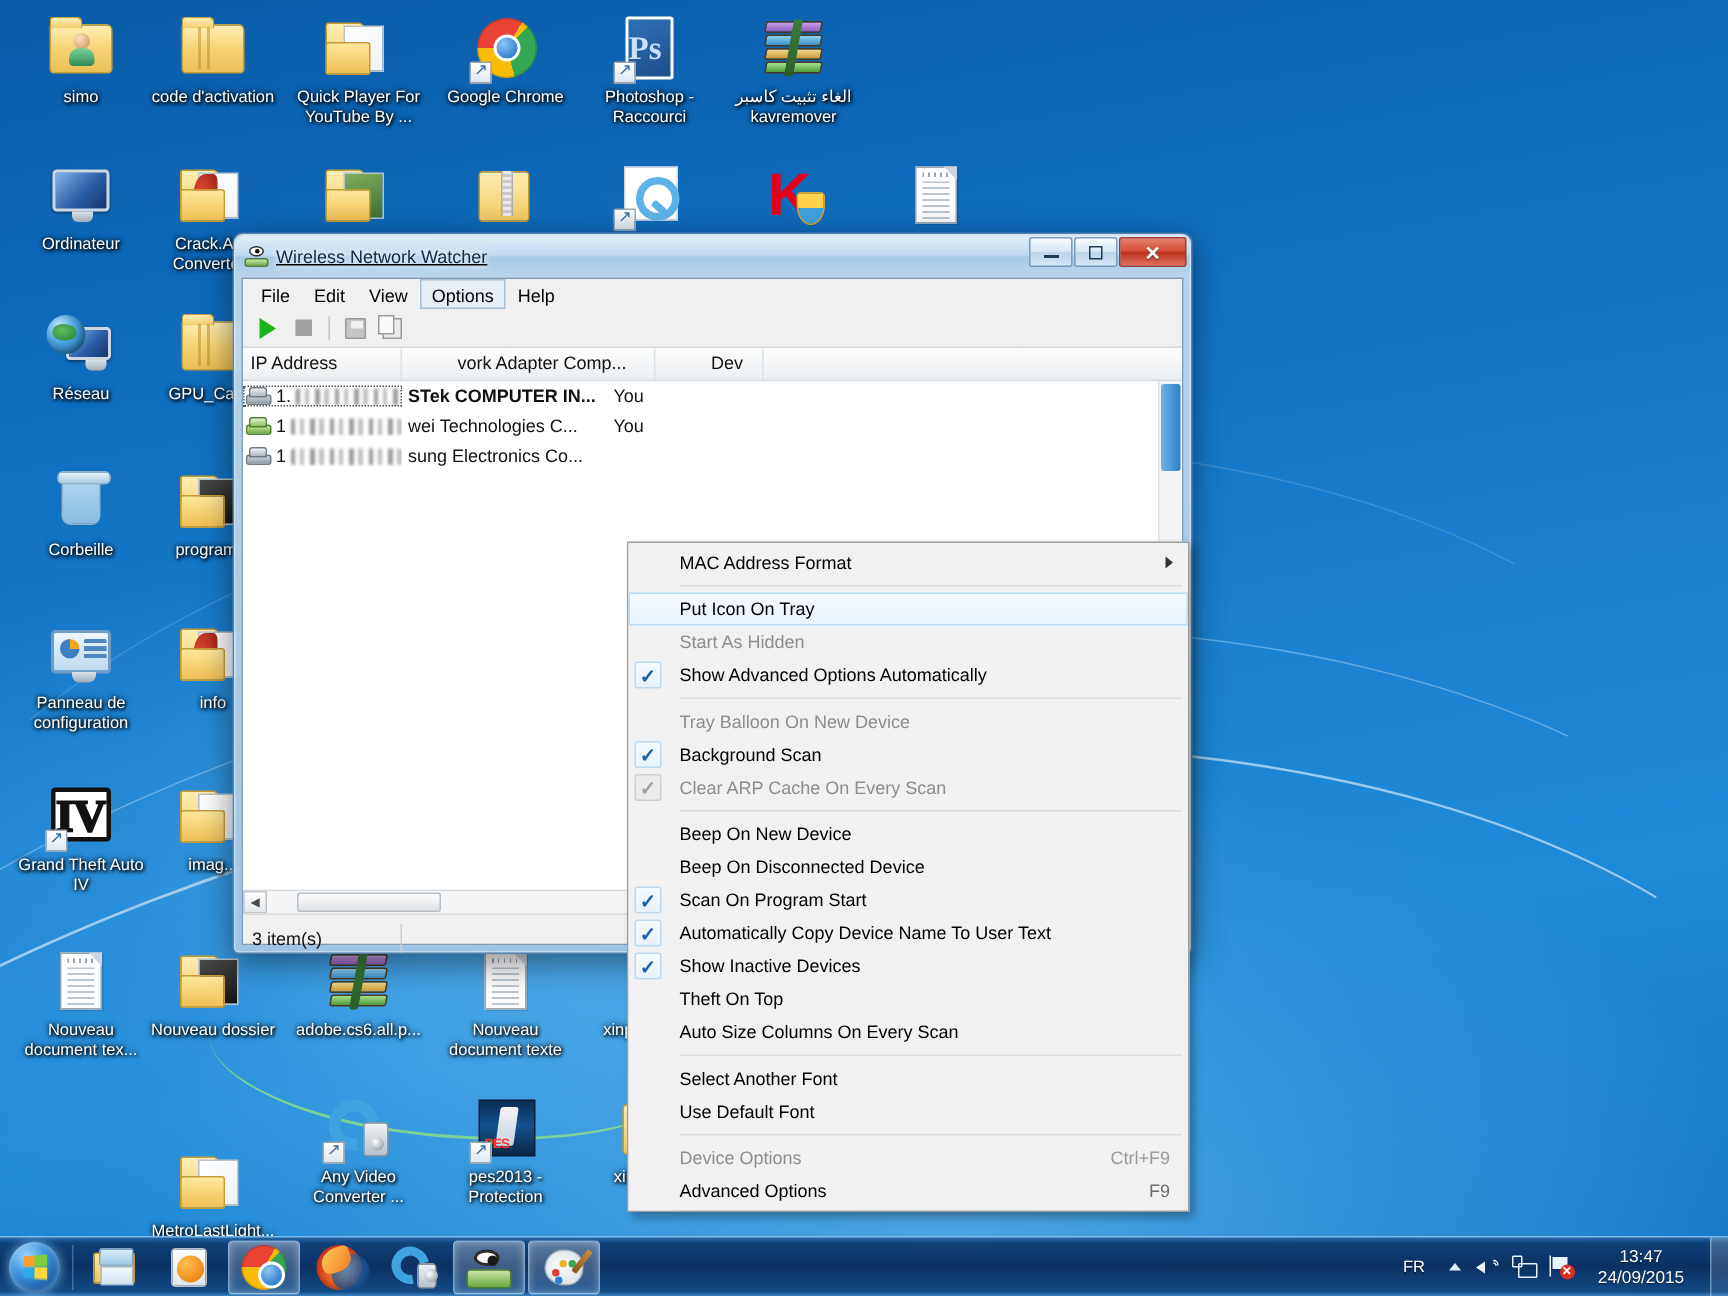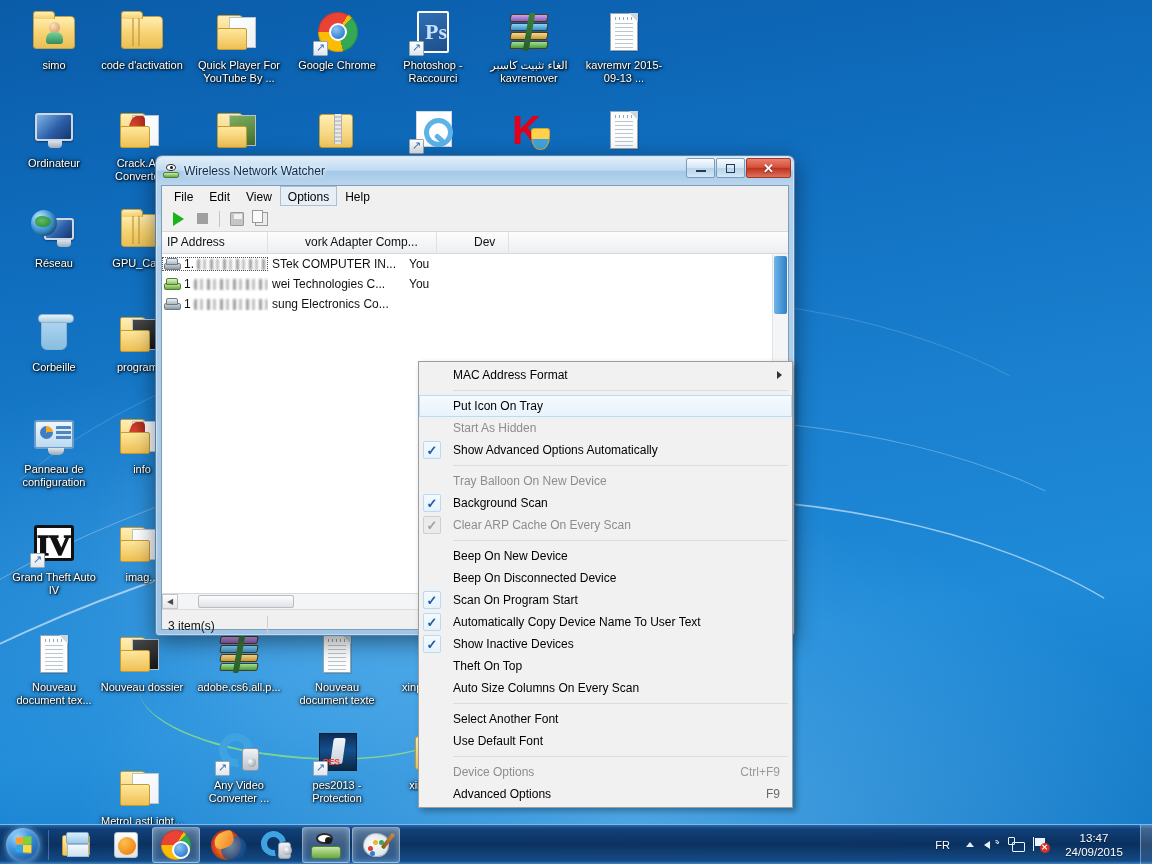--- a/index.html
+++ b/index.html
@@ -198,21 +198,21 @@
     content:""; position:absolute; left:11px; top:11px; width:18px; height:18px; border-radius:50%;
     background: radial-gradient(circle at 35% 30%, #8fc6f5, #2f7fd0 75%);
     border: 2.5px solid #ffffff;
     box-sizing: border-box;
   }
   .psico {
     position: absolute; left: 8px; top: 3px; width: 32px; height: 42px;
     background: linear-gradient(160deg,#2e6fb5 0%, #1e4f8c 100%);
     border: 2px solid #ffffff; border-radius: 2px;
     color: #c7e2ff; font-family: "Liberation Serif", serif; font-weight: bold;
-    font-size: 22px; line-height: 38px; text-align: right;
+    font-size: 22px; line-height: 38px; text-align: left;
   }
   .ffico {
     position: absolute; left: 4px; top: 3px; width: 41px; height: 41px; border-radius: 50%;
     background: radial-gradient(circle at 62% 62%, #ffb03a 0%, #f26722 38%, #d63b1f 70%, #8c2410 100%);
     box-shadow: inset -2px -2px 6px rgba(0,0,0,0.35);
   }
   .ffico::before {
     content:""; position:absolute; left:10px; top:6px; width:26px; height:26px; border-radius:50%;
     background: radial-gradient(circle at 40% 35%, #2f7fd0 0%, #1b4f8f 60%, transparent 72%);
     opacity:.75;
@@ -327,20 +327,21 @@
     border: 1px solid rgba(70,115,160,0.85);
     box-shadow: 0 0 0 1px rgba(255,255,255,0.35) inset, 0 6px 22px rgba(0,0,0,0.45);
     padding: 1px;
   }
   #titlebar {
     height: 28px; position: relative;
     display: flex; align-items: center;
     border-radius: 6px 6px 0 0;
     background: linear-gradient(180deg, rgba(235,245,252,0.80) 0%, rgba(196,222,243,0.72) 46%, rgba(160,198,230,0.80) 52%, rgba(188,214,238,0.85) 100%);
     padding-left: 6px;
+    text-decoration: underline;
   }
   #titlebar .ticon { width:16px; height:16px; position:relative; margin-right:5px; }
   #titlebar .ticon .b { position:absolute; left:0; bottom:1px; width:16px; height:6px; border-radius:2px;
       background:linear-gradient(180deg,#cdeaa8,#6aa83f); border:1px solid #4f8230; }
   #titlebar .ticon .e { position:absolute; left:3px; top:1px; width:10px; height:7px; border-radius:50%;
       background:#fff; border:1.5px solid #303030; }
   #titlebar .ticon .e::after { content:""; position:absolute; left:3px; top:1px; width:3px; height:3px; border-radius:50%; background:#111; }
   #titlebar .ttl {
     font-size: 12px; color: #0d2b47;
     text-shadow: 0 0 4px rgba(255,255,255,0.95), 0 0 7px rgba(255,255,255,0.8);
@@ -655,29 +656,20 @@
           <div class="rarico">
             <i></i>
             <i></i>
             <i></i>
             <i></i>
           </div>
         </div>
         <div class="lbl rtl">الغاء تثبيت كاسبر</div>
         <div class="lbl">kavremover</div>
       </div>
-      <div class="dicon" style="left: 578px; top: 8px;">
-        <div class="glyph">
-          <div class="doc">
-            <div class="dots"></div>
-            <div class="lines"></div>
-          </div>
-        </div>
-        <div class="lbl">kavremvr 2015-09-13 ...</div>
-      </div>
       <div class="dicon" style="left: 8px; top: 106px;">
         <div class="glyph">
           <div class="monitor"></div>
         </div>
         <div class="lbl">Ordinateur</div>
       </div>
       <div class="dicon" style="left: 96px; top: 106px;">
         <div class="glyph">
           <div class="folder-open">
             <div class="back"></div>
@@ -968,21 +960,21 @@
         <div id="listrows">
             <div class="lrow sel">
               <div class="cell0">
                 <span class="devico">
                   <span class="d1"></span>
                   <span class="d2"></span>
                 </span>
                 <span style="font-size:12px">1.</span>
                 <span class="blurip" style="flex:1"></span>
               </div>
-              <div class="rcell" style="width: 137px;">STek COMPUTER IN...</div>
+              <div class="rcell" style="width: 137px; font-weight: bold;">STek COMPUTER IN...</div>
               <div class="rcell" style="width: 40px;">You</div>
             </div>
             <div class="lrow">
               <div class="cell0">
                 <span class="devico green">
                   <span class="d1"></span>
                   <span class="d2"></span>
                 </span>
                 <span style="font-size:12px">1</span>
                 <span class="blurip" style="flex:1"></span>

